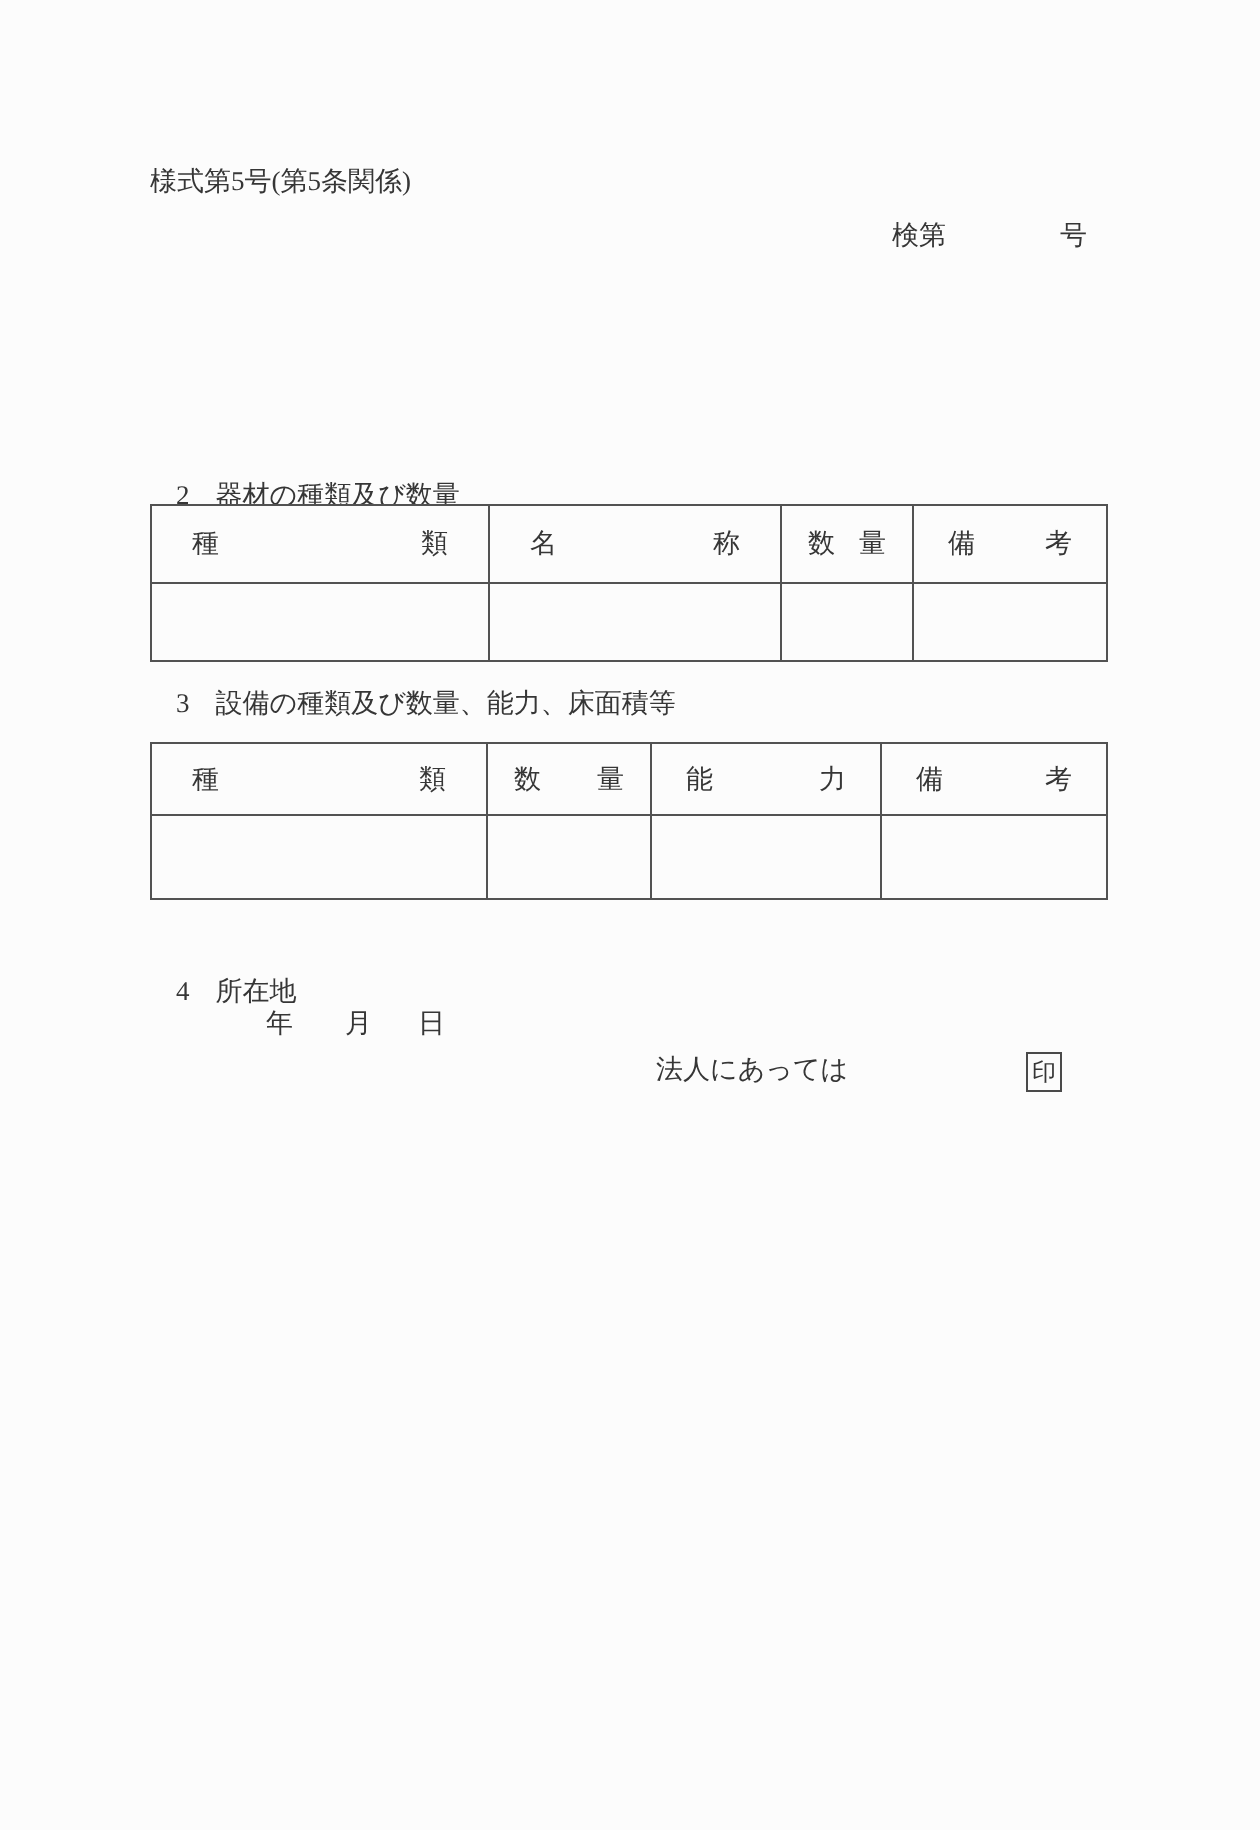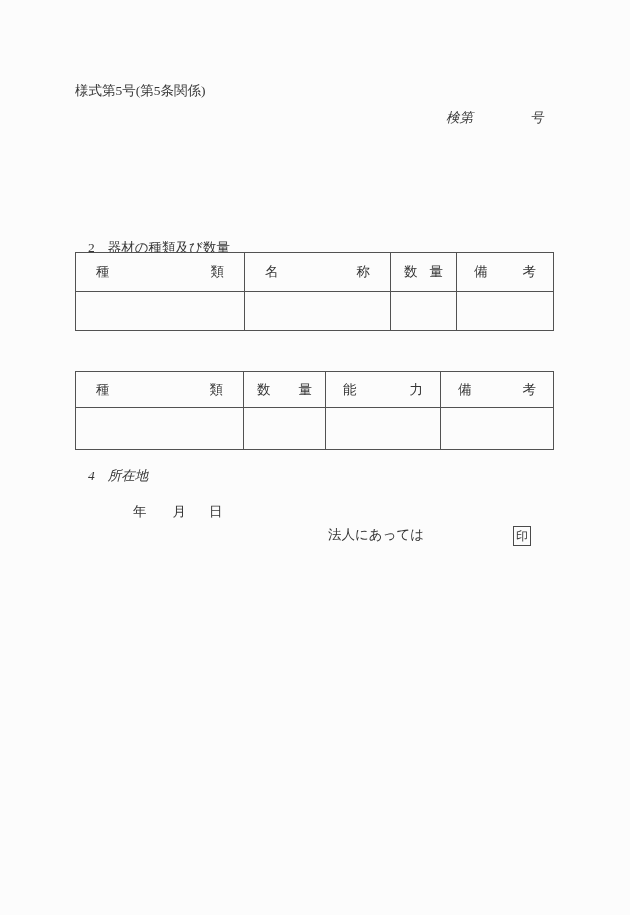--- a/index.html
+++ b/index.html
@@ -13,30 +13,30 @@
     width: 566px;
     height: 915px;
     background: #fcfcfc;
     color: #363636;
     font-size: 13.5px;
     overflow: hidden;
   }
   .abs { position: absolute; line-height: 1.2; white-space: nowrap; }
 
   .form-ref   { left: 75px;  top: 83px; }
-  .doc-number { left: 446px; top: 110px; font-style: italic; }
+  .doc-number { left: 446px; top: 110px; }
   .doc-number .gap { display: inline-block; width: 57px; }
   .doc-title  { left: 0; top: 148px; width: 630px; text-align: center;
                 font-size: 14px; word-spacing: 7px; }
 
   .item { left: 88px; }
   .item-1 { top: 189px; }
   .item-2 { top: 240px; }
   .item-3 { top: 344px; }
-  .item-4 { top: 468px; font-style: italic; }
+  .item-4 { top: 488px; }
   .item .no { display: inline-block; margin-right: 13px; }
 
   table.doc-table {
     position: absolute;
     left: 75px;
     border-collapse: collapse;
     table-layout: fixed;
     width: 478px;
     background: #fcfcfc;
   }
@@ -128,20 +128,23 @@
     </tr>
     <tr>
       <td></td>
       <td></td>
       <td></td>
       <td></td>
     </tr>
   </tbody>
     </table>
 
+  <div class="abs item item-3">
+    <span class="no">3</span><span>設備の種類及び数量、能力、床面積等</span>
+  </div>
 
   <table class="doc-table table-2">
     <colgroup>
       <col style="width:168px">
         <col style="width:82px">
         <col style="width:115px">
         <col style="width:113px">
     </colgroup>
     <tbody>
         <tr>

